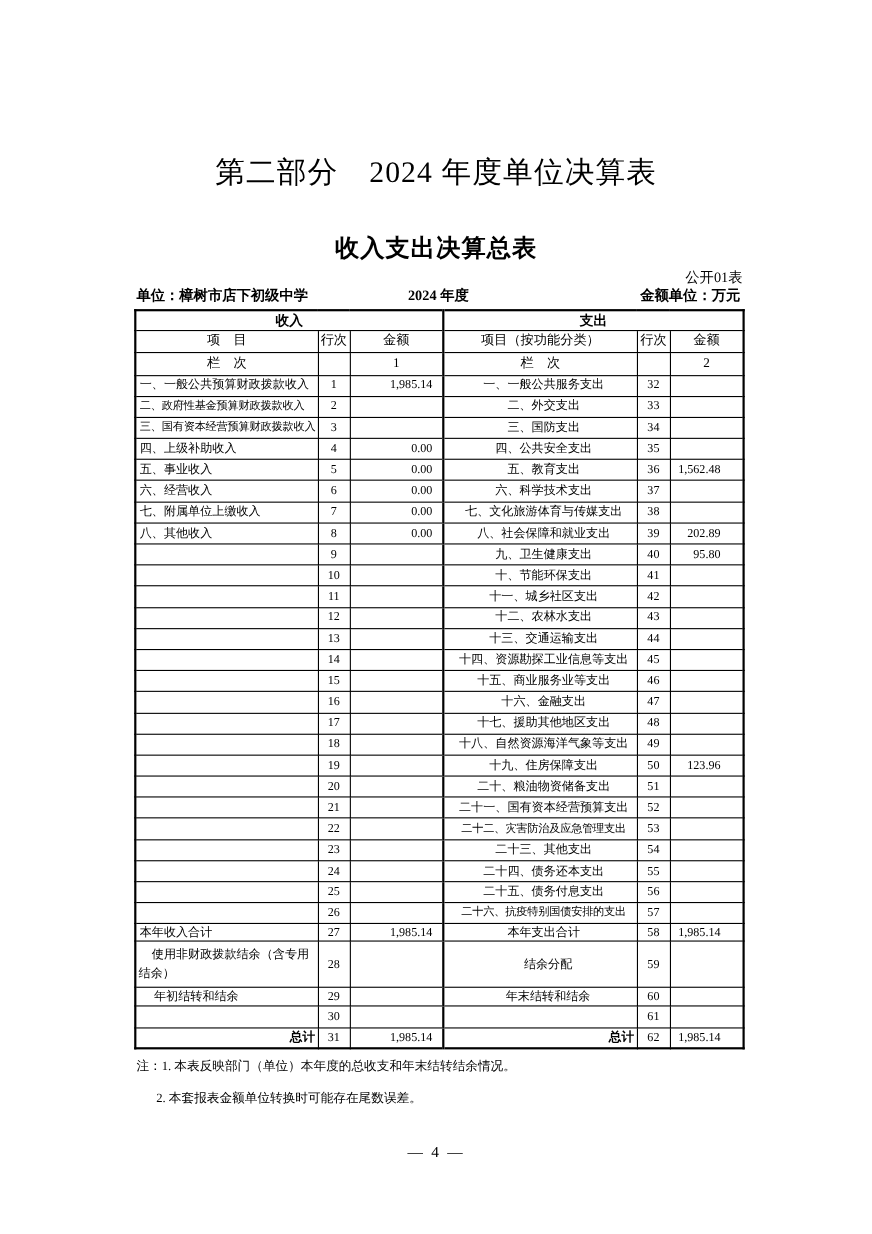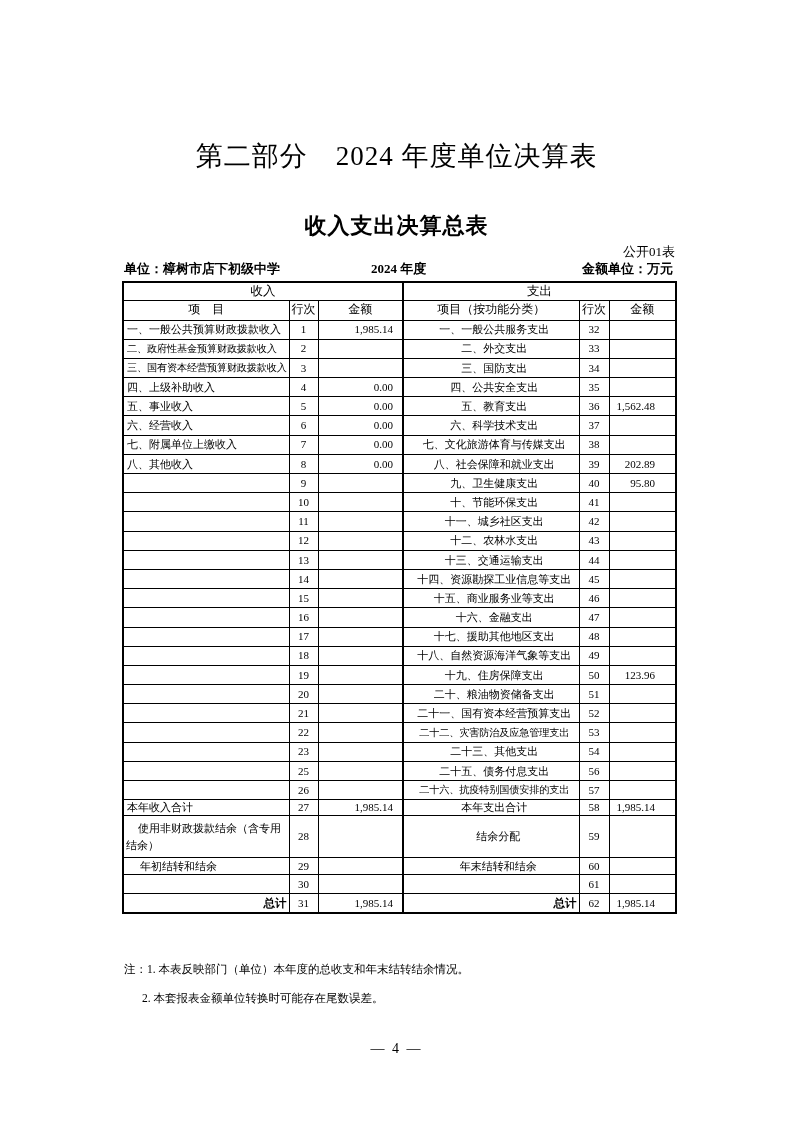--- a/index.html
+++ b/index.html
@@ -18,21 +18,21 @@
   .meta .unit{ position:absolute; left:2px; top:0; }
   .meta .year{ position:absolute; left:0; top:0; width:100%; text-align:center; }
   .meta .amount-unit{ position:absolute; right:2px; top:0; }
 
   .main-table{ position:absolute; left:122px; top:281px; width:553px;
     border-collapse:collapse; table-layout:fixed; border:2px solid #000; }
   .main-table td{ border:1px solid #000; font-size:11px; padding:0 2px;
     overflow:hidden; white-space:nowrap; height:19.2px; line-height:1.15; }
   .main-table td.cd{ border-left:2px solid #000; }
 
-  tr.thead1 td{ height:18px; text-align:center; font-size:12.5px; }
+  tr.thead1 td{ height:18px; text-align:center; font-size:12.5px;font-weight:bold; }
   tr.thead2 td{ height:20px; text-align:center; font-size:12px; }
   tr.thead3 td{ height:21px; text-align:center; font-size:12px; }
 
   td.lbl-l{ text-align:left; padding-left:3px; }
   td.lbl-r{ text-align:center; padding-left:8px; }
   td.ln{ text-align:center; }
   td.amt-l{ text-align:right; padding-right:9px; }
   td.amt-r{ text-align:right; padding-right:20px; }
   td.tight{ font-size:10.2px; letter-spacing:-0.2px; }
 
@@ -79,20 +79,28 @@
         <td colspan="3" class="cd">支出</td>
       </tr>
       <tr class="thead2">
         <td>项　目</td>
         <td>行次</td>
         <td>金额</td>
         <td class="cd">项目（按功能分类）</td>
         <td>行次</td>
         <td>金额</td>
       </tr>
+      <tr class="thead3">
+        <td>栏　次</td>
+        <td></td>
+        <td>1</td>
+        <td class="cd">栏　次</td>
+        <td></td>
+        <td>2</td>
+      </tr>
 
     <tr>
           <td class="lbl-l">一、一般公共预算财政拨款收入</td>
           <td class="ln">1</td>
           <td class="amt-l">1,985.14</td>
           <td class="lbl-r cd">一、一般公共服务支出</td>
           <td class="ln">32</td>
           <td class="amt-r"></td>
         </tr>
         <tr>
@@ -262,20 +270,28 @@
           <td class="lbl-r cd tight">二十二、灾害防治及应急管理支出</td>
           <td class="ln">53</td>
           <td class="amt-r"></td>
         </tr>
         <tr>
           <td class="lbl-l"></td>
           <td class="ln">23</td>
           <td class="amt-l"></td>
           <td class="lbl-r cd">二十三、其他支出</td>
           <td class="ln">54</td>
+          <td class="amt-r"></td>
+        </tr>
+        <tr>
+          <td class="lbl-l"></td>
+          <td class="ln">24</td>
+          <td class="amt-l"></td>
+          <td class="lbl-r cd">二十四、债务还本支出</td>
+          <td class="ln">55</td>
           <td class="amt-r"></td>
         </tr>
         <tr>
           <td class="lbl-l"></td>
           <td class="ln">25</td>
           <td class="amt-l"></td>
           <td class="lbl-r cd">二十五、债务付息支出</td>
           <td class="ln">56</td>
           <td class="amt-r"></td>
         </tr>

